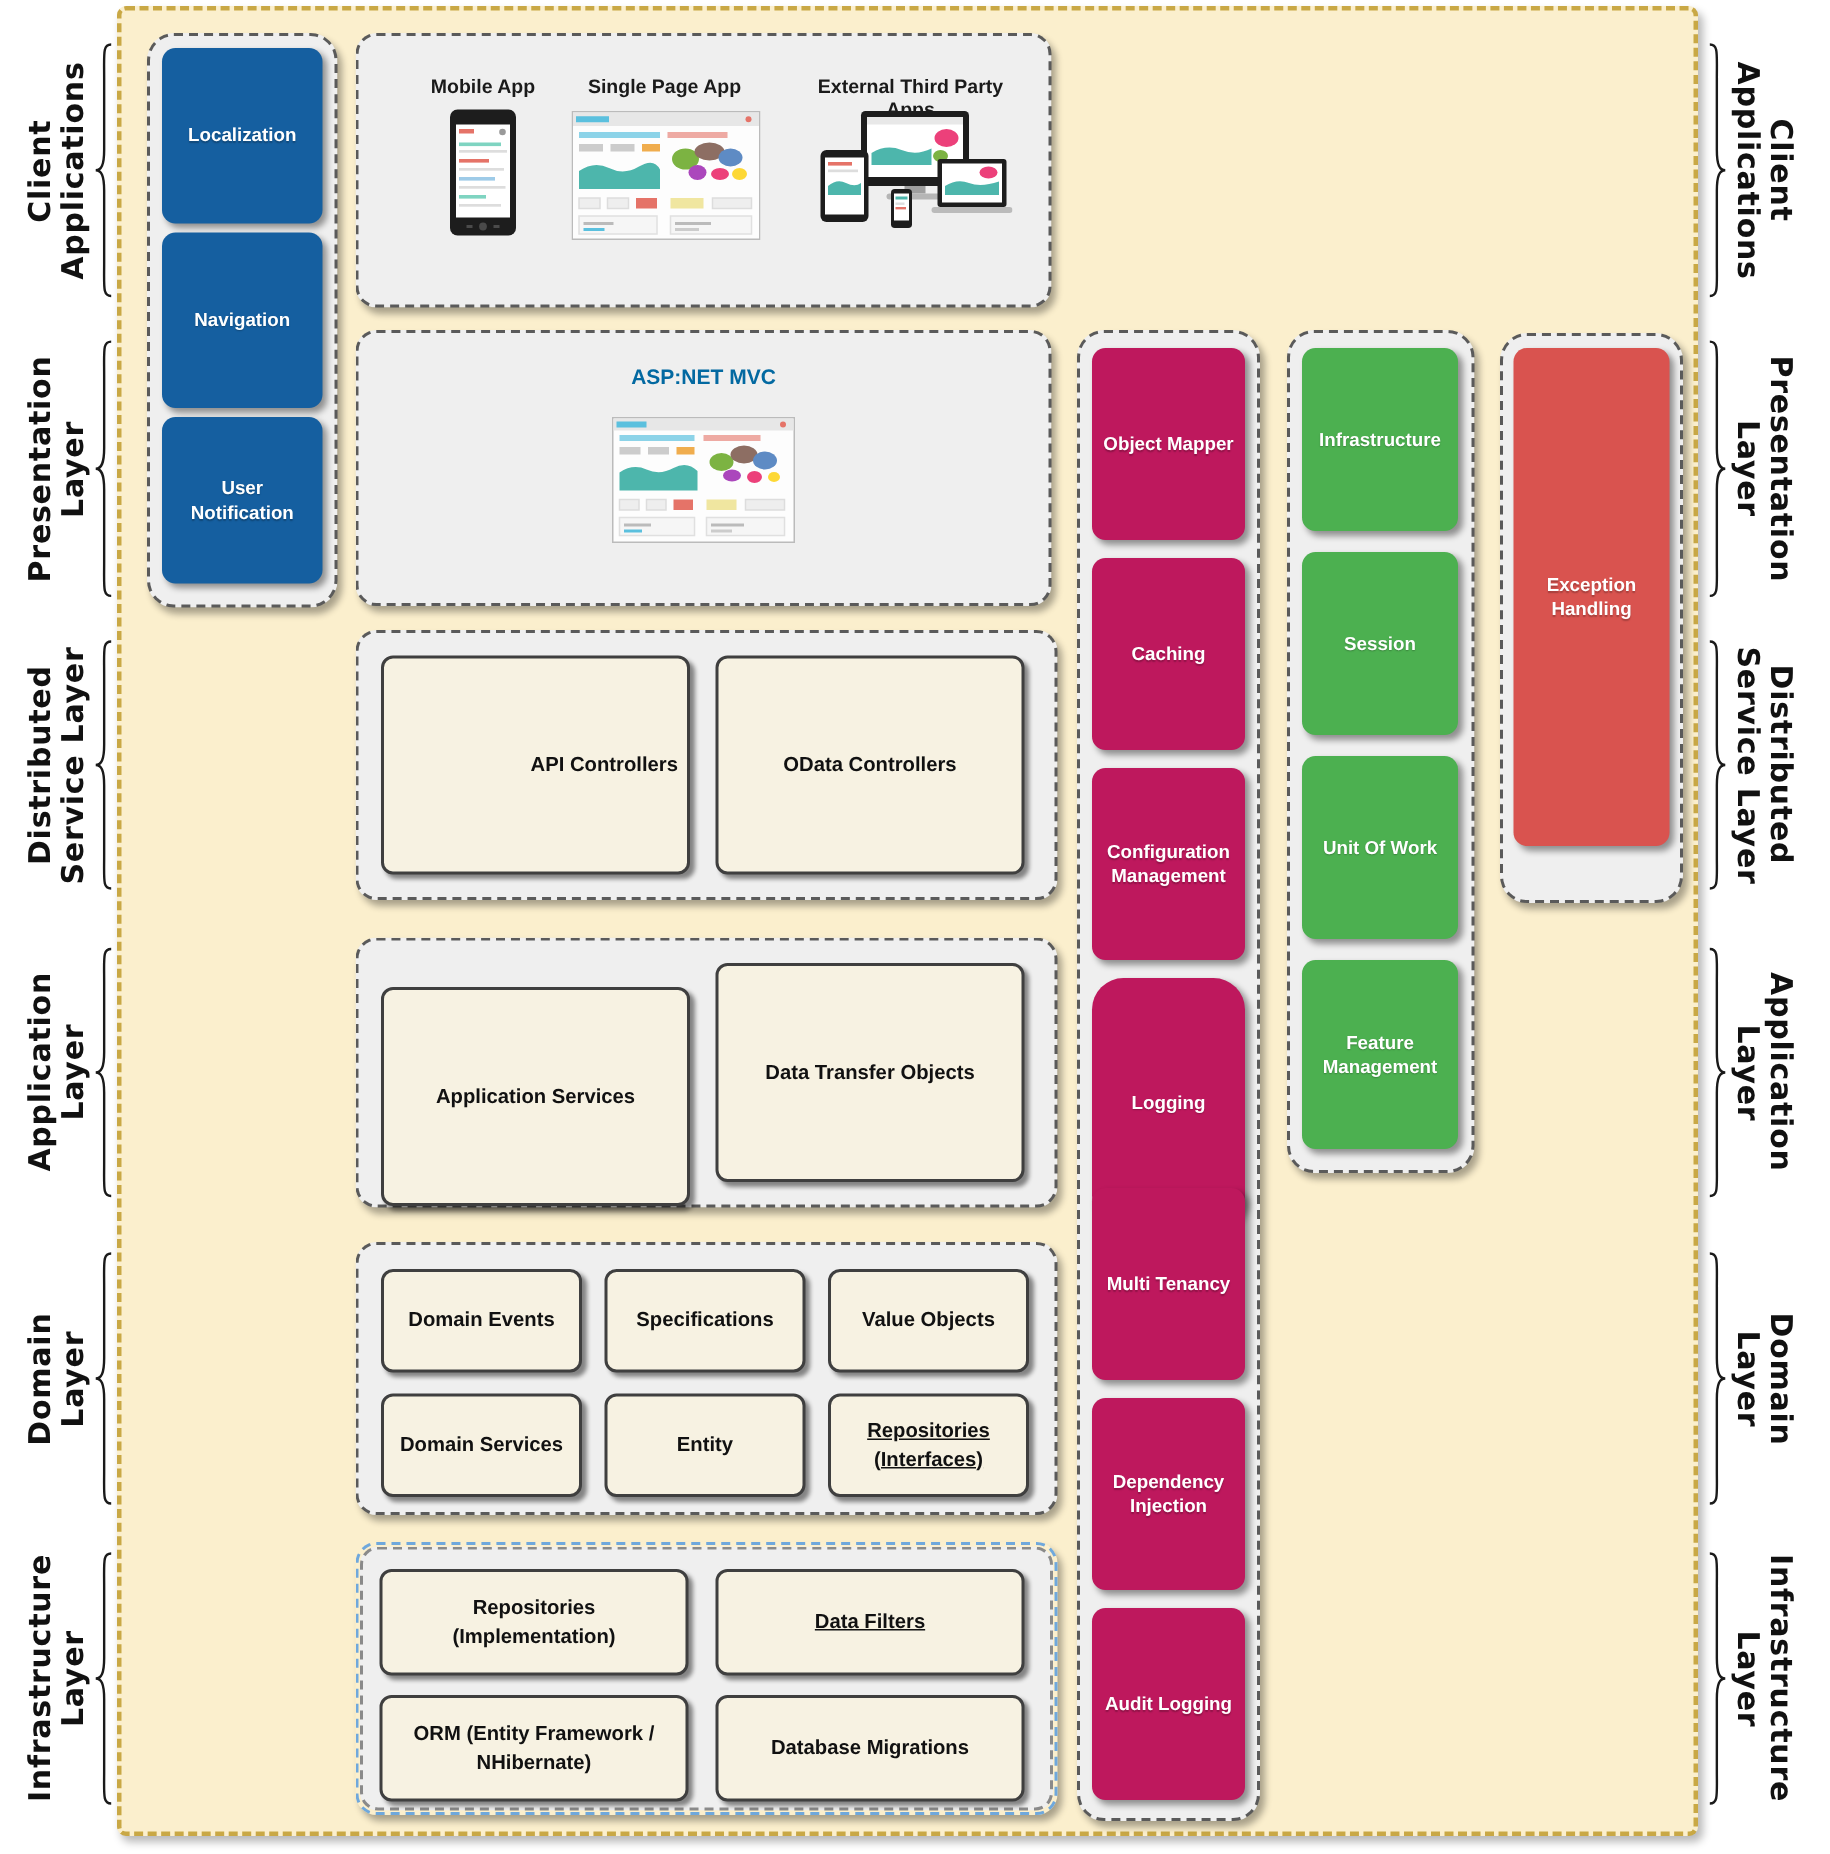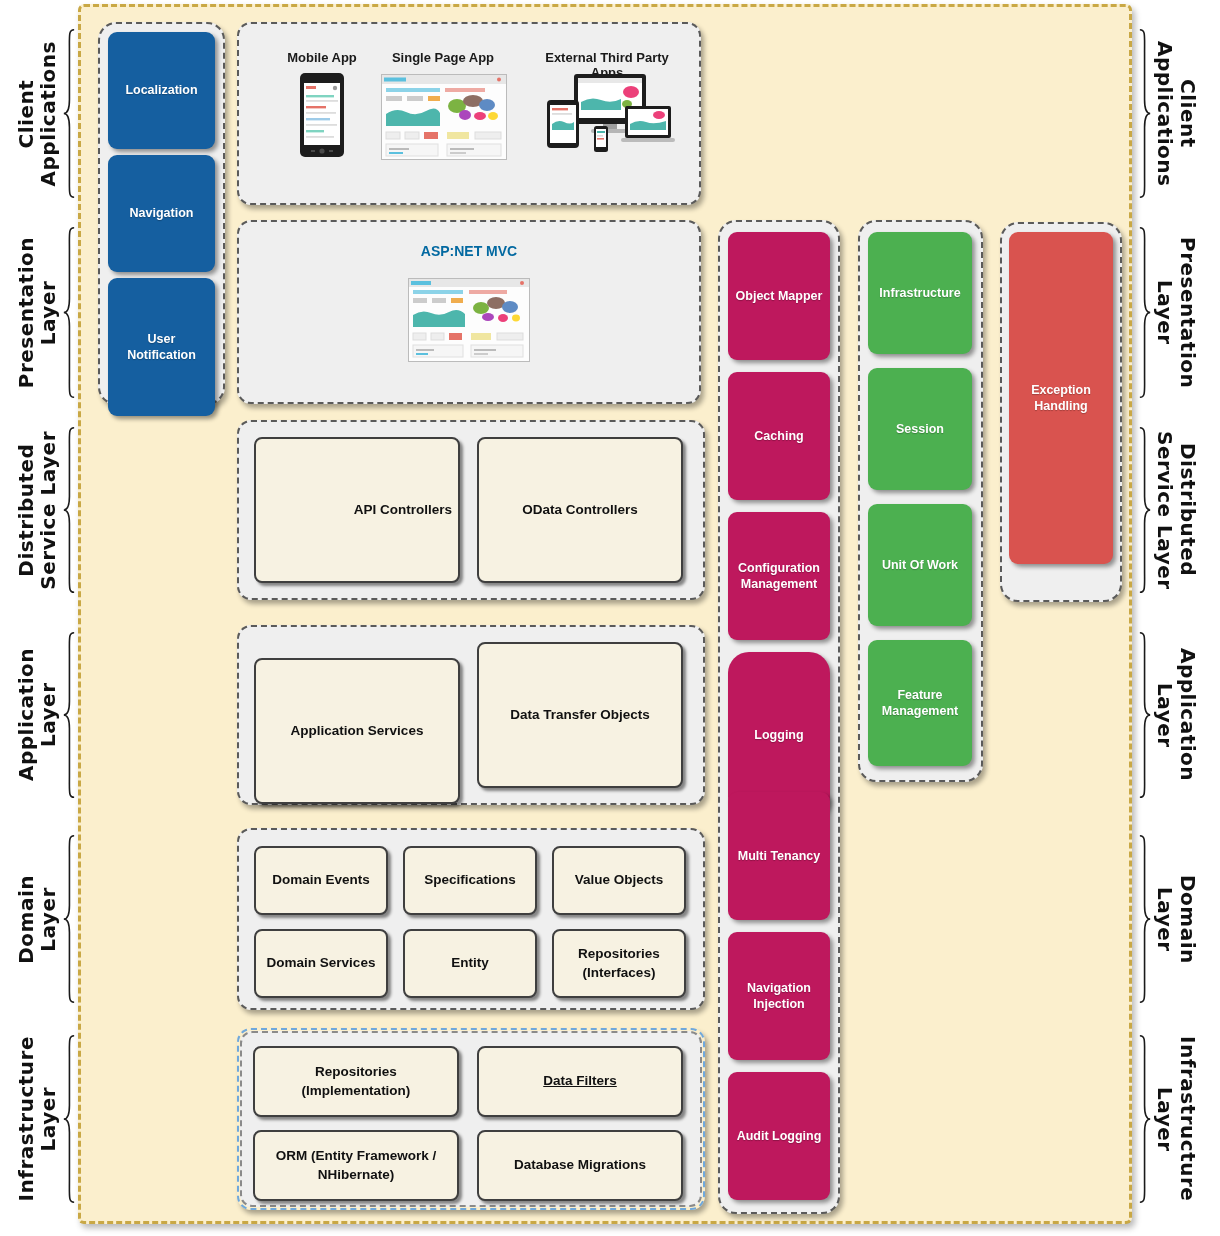--- a/index.html
+++ b/index.html
@@ -205,21 +205,21 @@
   </div>
 </div>
 
 <div class="abs panel" style="left:98px;top:22px;width:127px;height:383px;border-radius:18px;"></div>
 <div class="abs box blue" style="left:108px;top:32px;width:107px;height:117px;">
     <span>Localization</span>
   </div>
 <div class="abs box blue" style="left:108px;top:155px;width:107px;height:117px;">
     <span>Navigation</span>
   </div>
-<div class="abs box blue" style="left:108px;top:278px;width:107px;height:138px;">
+<div class="abs box blue" style="left:108px;top:278px;width:107px;height:111px;">
     <span>User Notification</span>
   </div>
 
 <div class="abs panel" style="left:237px;top:22px;width:464px;height:183px;"></div>
 <div class="abs fig-label" style="left:270px;top:50px;width:104px;"><span>Mobile App</span></div>
 <div class="abs fig-label" style="left:381px;top:50px;width:124px;"><span>Single Page App</span></div>
 <div class="abs fig-label" style="left:528px;top:50px;width:158px;"><span>External Third Party Apps</span></div>
 
 <svg class="abs" style="left:299px;top:72px;" width="46" height="86" viewBox="0 0 46 86">
   <rect x="1" y="1" width="44" height="84" rx="5" fill="#1d1d1d"></rect>
@@ -356,21 +356,21 @@
   </div>
 <div class="abs cream" style="left:552px;top:846px;width:134px;height:69px;">
     <span>Value Objects</span>
   </div>
 <div class="abs cream" style="left:254px;top:929px;width:134px;height:69px;">
     <span>Domain Services</span>
   </div>
 <div class="abs cream" style="left:403px;top:929px;width:134px;height:69px;">
     <span>Entity</span>
   </div>
-<div class="abs cream" style="left:552px;top:929px;width:134px;height:69px;">
+<div class="abs cream" style="left:552px;top:929px;width:134px;height:69px;text-decoration:underline;">
     <span>Repositories (Interfaces)</span>
   </div>
 
 <div class="abs panel-infra-outer" style="left:237px;top:1028px;width:468px;height:182px;">
   <div class="panel-infra-inner"></div>
 </div>
 <div class="abs cream" style="left:253px;top:1046px;width:206px;height:71px;">
     <span>Repositories (Implementation)</span>
   </div>
 <div class="abs cream" style="left:477px;top:1046px;width:206px;height:71px;text-decoration:underline;">
@@ -393,21 +393,21 @@
 <div class="abs box cyan" style="left:728px;top:512px;width:102px;height:128px;">
     <span>Configuration Management</span>
   </div>
 <div class="abs box cyan" style="left:728px;top:652px;width:102px;height:166px;border-radius:21px;">
     <span>Logging</span>
   </div>
 <div class="abs box cyan" style="left:728px;top:792px;width:102px;height:128px;">
     <span>Multi Tenancy</span>
   </div>
 <div class="abs box cyan" style="left:728px;top:932px;width:102px;height:128px;">
-    <span>Navigation Injection</span>
+    <span>Dependency Injection</span>
   </div>
 <div class="abs box cyan" style="left:728px;top:1072px;width:102px;height:128px;">
     <span>Audit Logging</span>
   </div>
 
 <div class="abs panel" style="left:858px;top:220px;width:125px;height:562px;border-radius:18px;"></div>
 <div class="abs box green" style="left:868px;top:232px;width:104px;height:122px;">
     <span>Infrastructure</span>
   </div>
 <div class="abs box green" style="left:868px;top:368px;width:104px;height:122px;">

